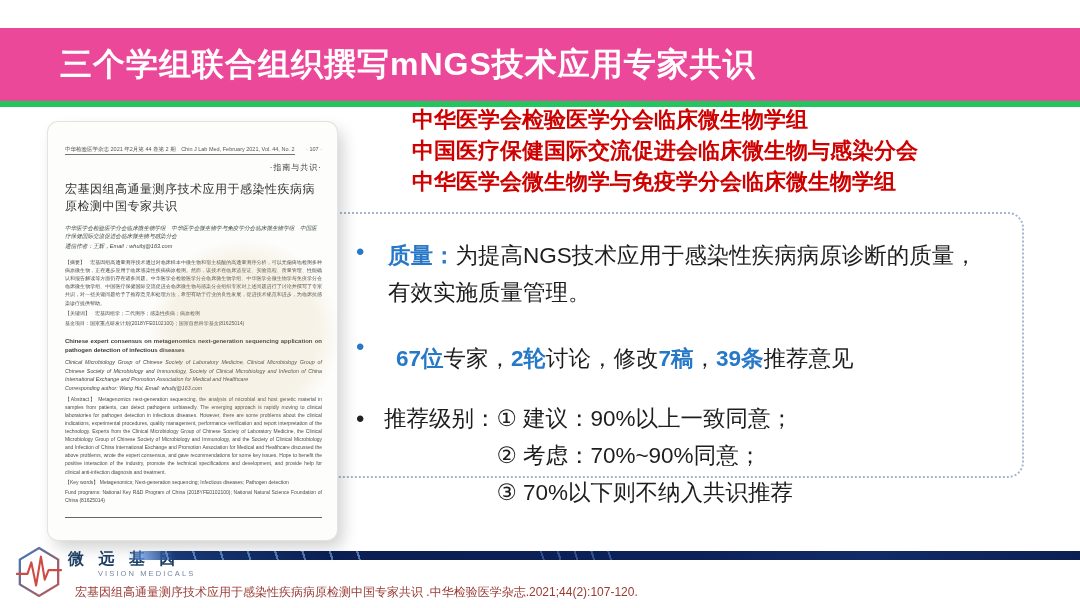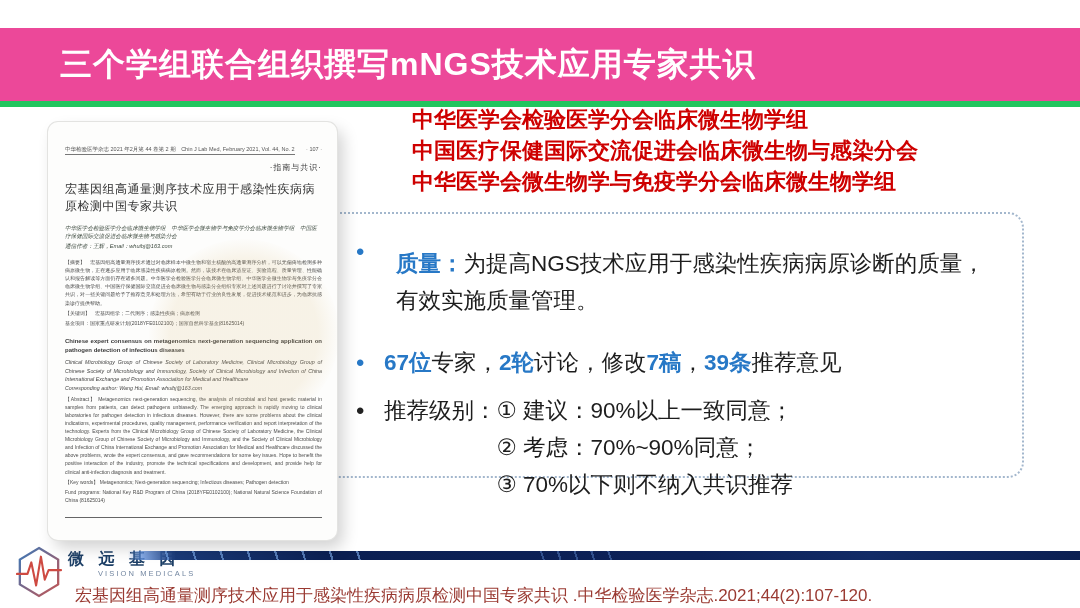--- a/index.html
+++ b/index.html
@@ -25,21 +25,21 @@
     border:2px dotted #A3B7CD;border-radius:16px;background:#ffffff;z-index:1;
     box-sizing:border-box;
   }
   .box-pad{padding:17px 24px 0 34px;}
   .bullet{display:flex;align-items:flex-start;font-size:22.5px;color:#1d1d1d;line-height:37px;}
   .dot{flex:none;width:28px;font-size:24px;line-height:37px;}
   .dot.blue{color:#2778C6;}
   .dot.black{color:#222222;}
   .hl{color:#2778C6;font-weight:700;}
   .b1{margin-top:2px;}
-  .b1 p{margin:12px;max-width:646px;}
+  .b1 p{margin:4px;max-width:646px;}
   .b2{margin-top:13px;white-space:nowrap;}
   .b3{margin-top:11px;}
   .b3-label{white-space:nowrap;text-align:right;}
   .grades div{white-space:nowrap;}
   
   .jpage{
     position:absolute;left:48px;top:122px;width:289px;height:418px;background:#FDFDFC;
     border-radius:10px;z-index:3;overflow:hidden;
     box-shadow:0 0 0 1px #E3E3E1,6px 8px 16px rgba(0,0,0,.18);
     color:#4a4a4a;
@@ -80,21 +80,21 @@
   }
   .streak::before{
     content:"";position:absolute;left:3%;top:0;width:220px;height:100%;
     background:repeating-linear-gradient(72deg,transparent 0 10px,rgba(140,190,255,.55) 10px 12px,transparent 12px 26px);
   }
   .streak::after{
     content:"";position:absolute;left:42%;top:0;width:90px;height:100%;
     background:repeating-linear-gradient(72deg,transparent 0 14px,rgba(120,170,245,.35) 14px 16px);
   }
   .citation{
-    position:absolute;left:75px;top:584px;font-size:17px;color:#9A3A32;white-space:nowrap;
+    position:absolute;left:75px;top:584px;font-size:12px;color:#9A3A32;white-space:nowrap;
   }
 </style>
 </head>
 <body>
 
 <div class="slide">
 
   <header class="banner">
     <h1>三个学组联合组织撰写mNGS技术应用专家共识</h1>
   </header>
@@ -129,21 +129,21 @@
   </div>
 
   <div class="dashed-box">
     <div class="box-pad">
       <div class="bullet b1">
         <span class="dot blue">•</span>
         <p><span class="hl">质量：</span><span>为提高NGS技术应用于感染性疾病病原诊断的质量，有效实施质量管理。</span></p>
       </div>
       <div class="bullet b2">
         <span class="dot blue">•</span>
-        <p style="margin:0">
+        <p style="margin:12px">
           <span class="hl">67位</span><span>专家，</span><span class="hl">2轮</span><span>讨论，修改</span><span class="hl">7稿</span><span>，</span><span class="hl">39条</span><span>推荐意见</span>
         </p>
       </div>
       <div class="bullet b3">
         <span class="dot black">•</span>
         <span class="b3-label">推荐级别：</span>
         <div class="grades">
           <div>① 建议：90%以上一致同意；</div>
           <div>② 考虑：70%~90%同意；</div>
           <div>③ 70%以下则不纳入共识推荐</div>

